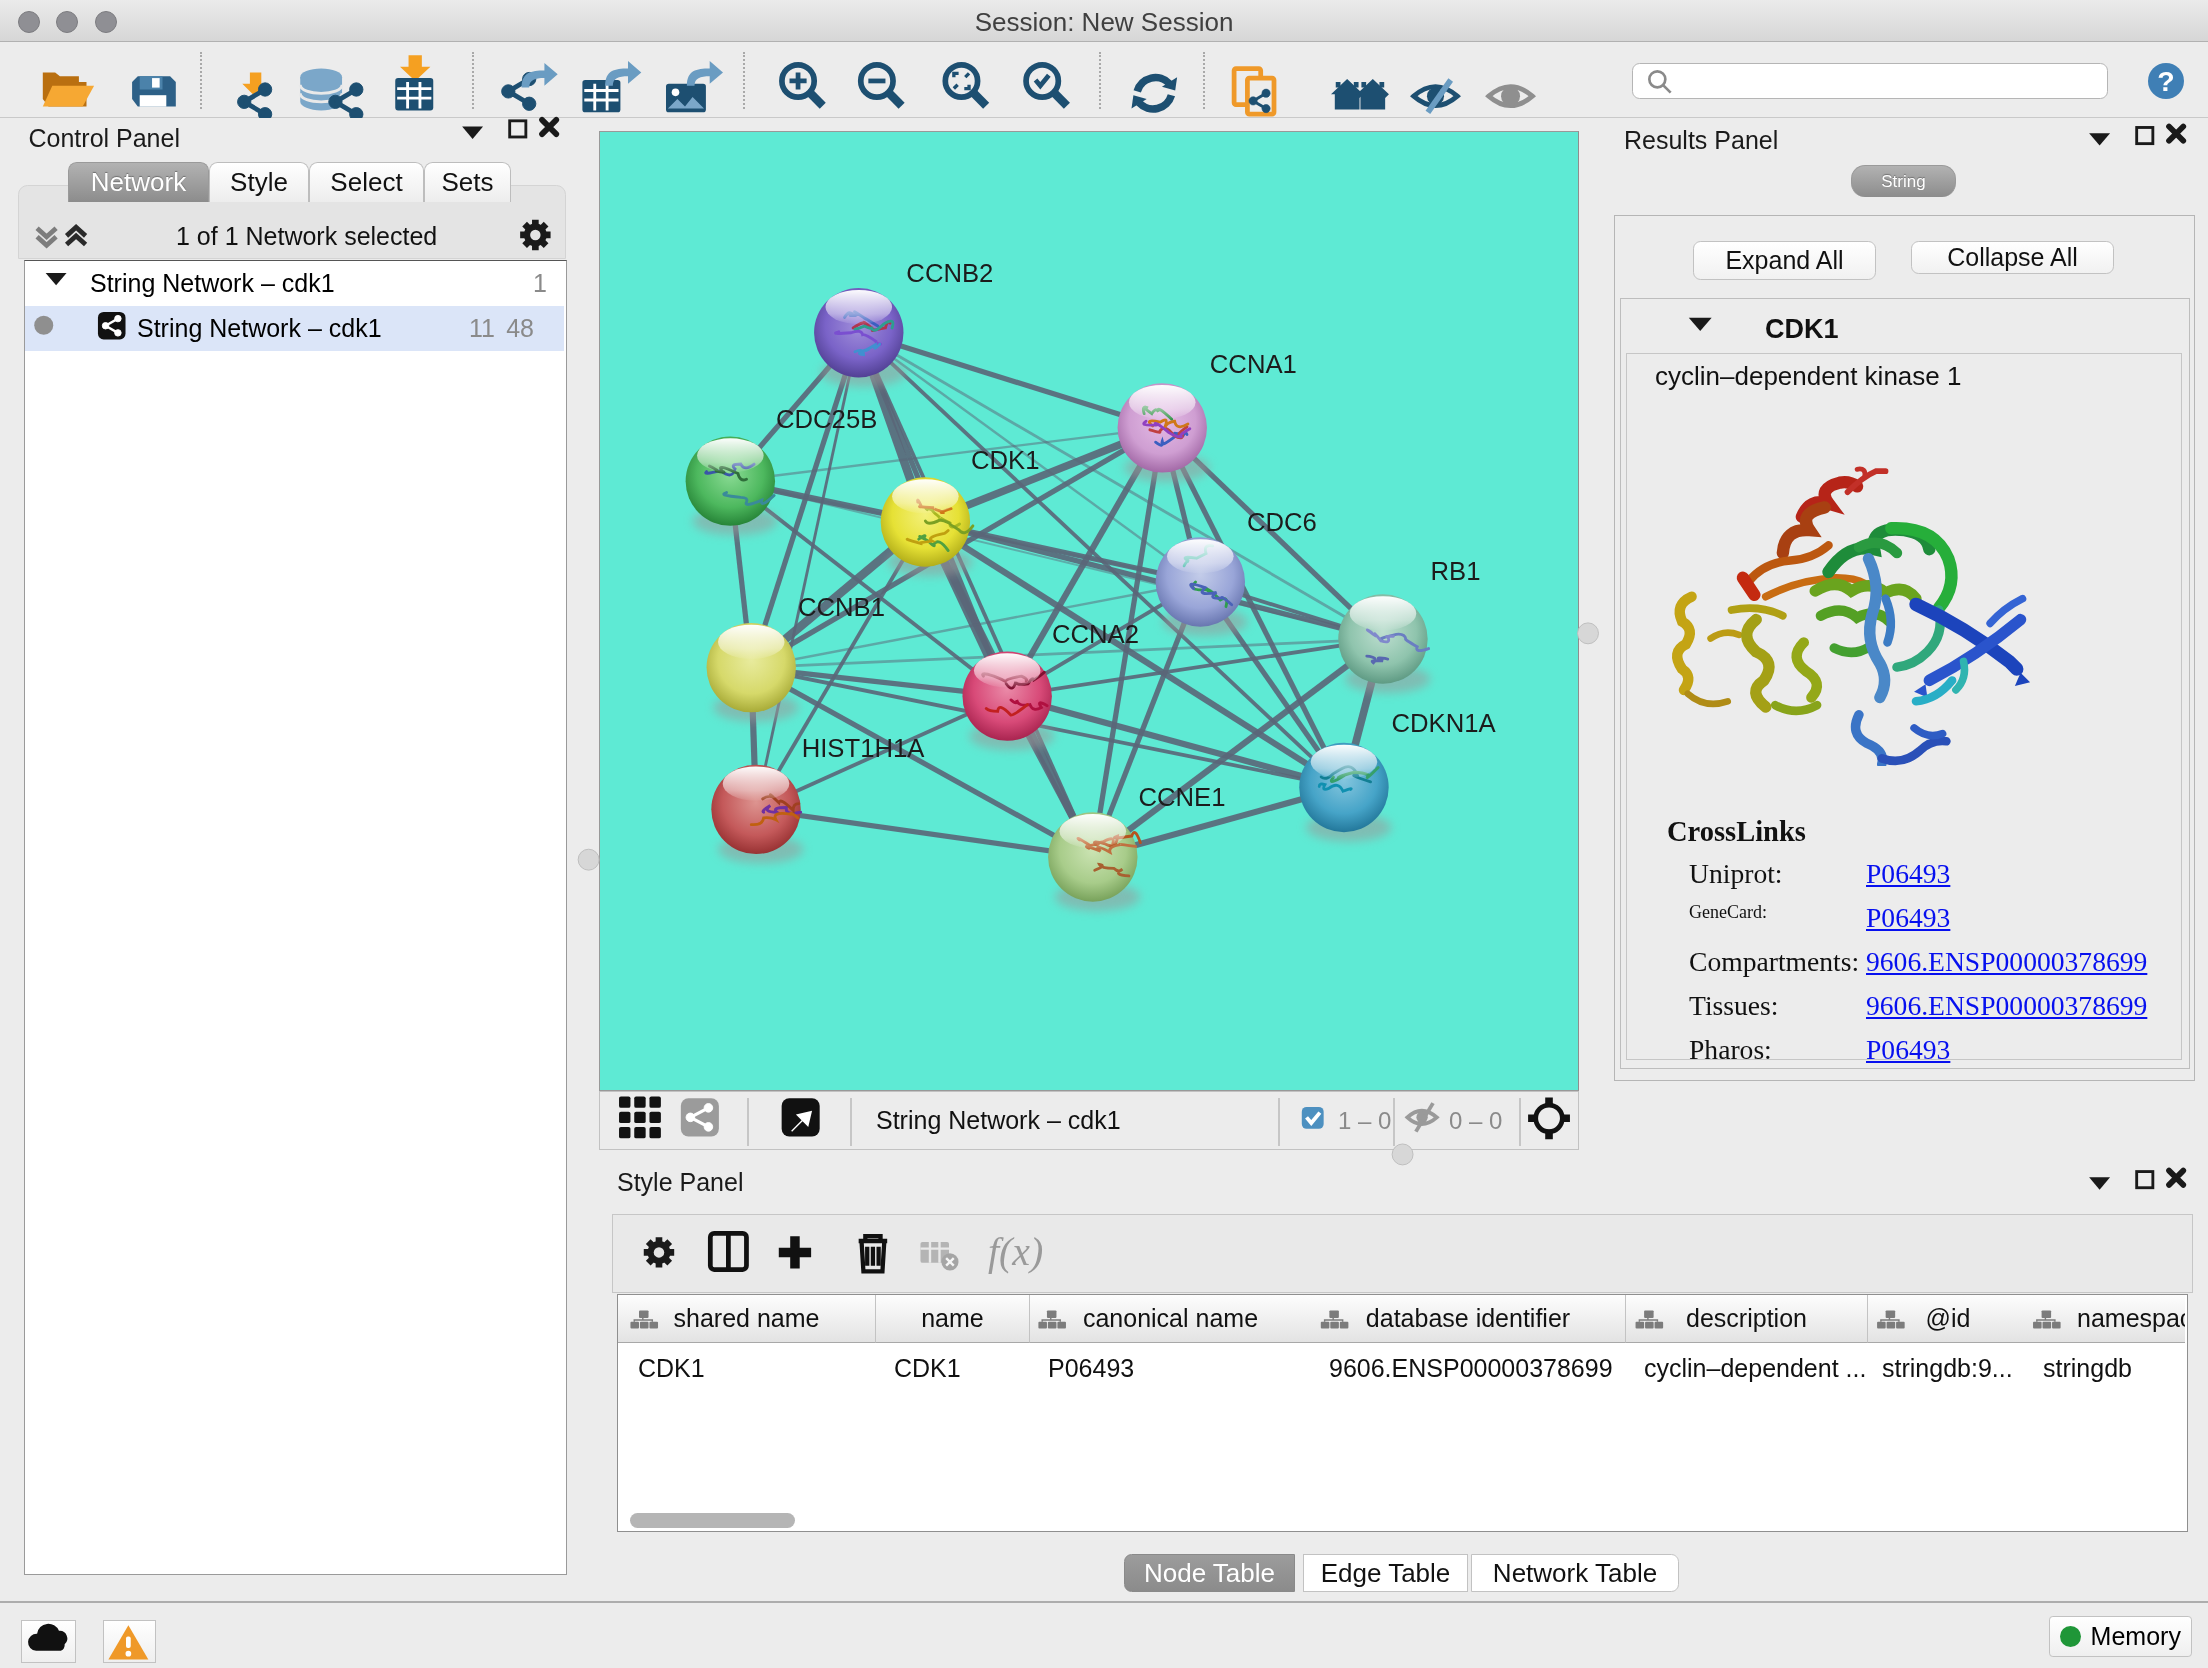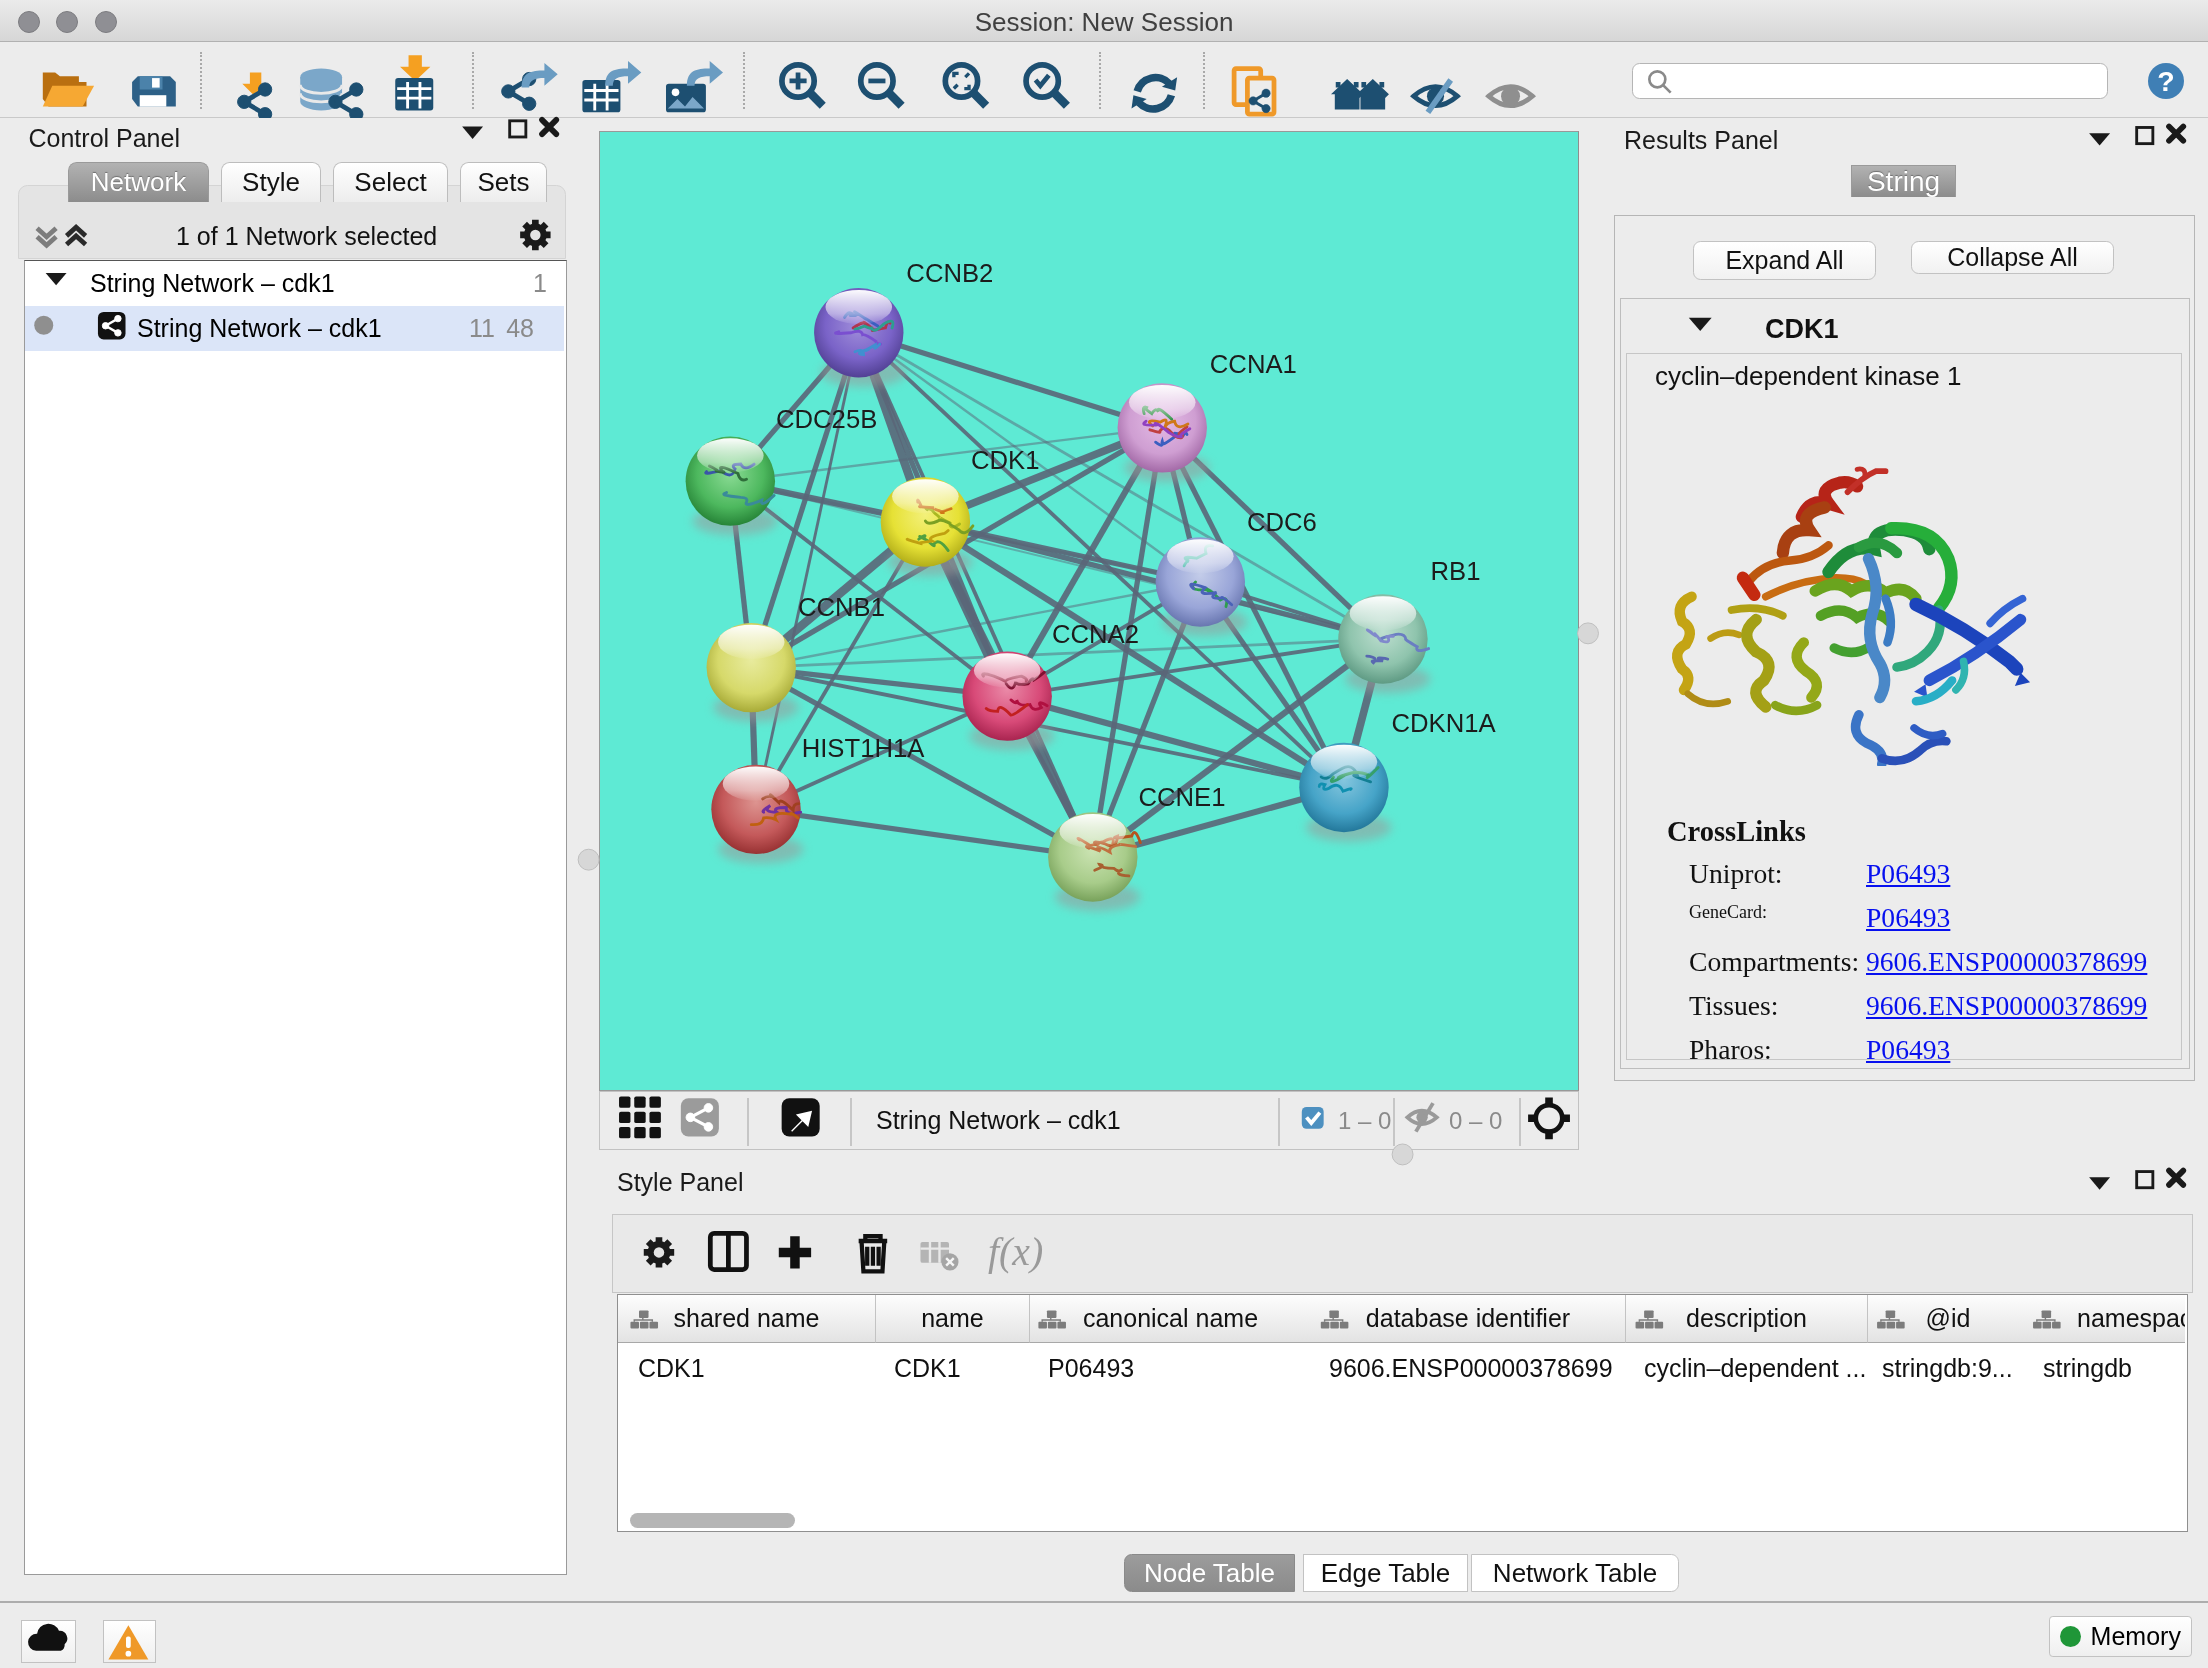--- a/index.html
+++ b/index.html
@@ -21,21 +21,21 @@
   .tsep { position:absolute; top:9.5px; height:57px; width:0;
     border-left:2.9px dotted #a9a9a9; }
   #searchbox { position:absolute; left:1632px; top:21px; width:476px; height:36px;
     background:#fff; border:1.9px solid #b5b5b5; border-radius:7.6px; }
   #helpbtn { position:absolute; left:2148px; top:21px; width:36px; height:36px;
     border-radius:50%; background:#3f7fb5; color:#fff; font-size:28.5px; font-weight:bold;
     text-align:center; line-height:36px; }
 
   
   .phead { font-size:25px; color:#1a1a1a; }
-  .tabbar { position:absolute; display:flex; z-index:3;gap:12px; }
+  .tabbar { position:absolute; display:flex; z-index:3; }
   .tab { height:40px; border:1px solid #bdbdbd; border-bottom:none;
     border-radius:8.6px 8.6px 0 0; background:linear-gradient(#ffffff,#ededed);
     color:#111; font-size:26px; display:flex; align-items:center; justify-content:center; }
   .tab.sel { background:linear-gradient(#b2b2b2,#8c8c8c); color:#fff; border-color:#9a9a9a; text-shadow:0 -1px 1px #6f6f6f; }
   #cp-subhead { left:18px; top:185px; width:548px; height:74px;
     background:#e4e4e4; border:1px solid #d4d4d4; border-radius:9.5px 9.5px 0 0; }
   #cp-list { left:24px; top:260px; width:543px; height:1315px; background:#fff;
     border:1.9px solid #9a9a9a; border-top-color:#555; font-size:25px; }
   .cprow { position:absolute; left:0; width:539px; height:45px; display:flex; align-items:center; }
 
@@ -459,21 +459,21 @@
   <div class="nsep" style="left:678px;"></div>
   <div class="nsep" style="left:793px;"></div>
   <div class="nsep" style="left:919px;"></div>
   <div class="abs" style="left:276px; top:14.3px; font-size:25px; color:#111;">String Network – cdk1</div>
   <div class="abs" style="left:738px; top:15px; font-size:24px; color:#8a8a8a;">1 – 0</div>
   <div class="abs" style="left:849px; top:15px; font-size:24px; color:#8a8a8a;">0 – 0</div>
 </div>
 
 <div class="abs phead" style="left:1624px; top:126px;">Results Panel</div>
 <div class="abs" id="rp-icons"></div>
-<div class="tab sel abs" style="left:1851px; top:165px; width:105px; height:32px; border-radius:0; font-size:28px;">String</div>
+<div class="tab sel abs" style="left:1851px; top:165px; width:105px; height:32px; border-radius:14px; font-size:17px;">String</div>
 <div id="rp-outer" class="abs"></div>
 
 <div class="btn" style="left:1693px; top:241px; width:183px; height:39px;">Expand All</div>
 <div class="btn" style="left:1911px; top:241px; width:203px; height:33px;">Collapse All</div>
 <div id="rp-sec" class="abs"></div>
 <div class="abs" style="left:1765px; top:314px; font-size:27px; font-weight:bold; color:#111;">CDK1</div>
 <div id="rp-content" class="abs"></div>
 <div class="abs" style="left:1655px; top:361px; font-size:26px; color:#111;">cyclin–dependent kinase 1</div>
 
 <svg class="abs" style="left:1661px; top:456px;" width="374" height="310" viewBox="0 0 393 326">

